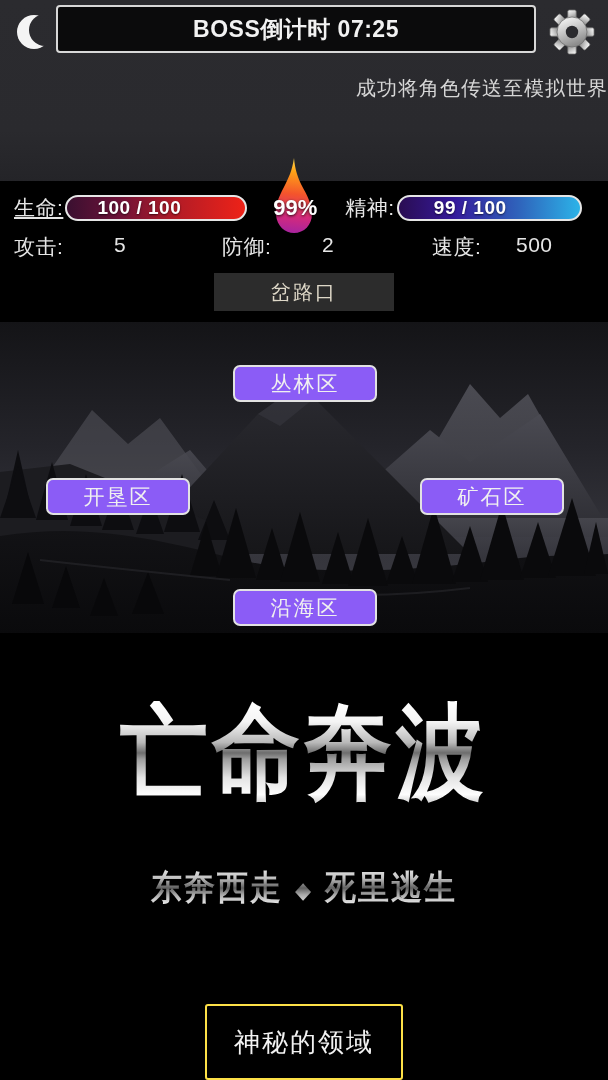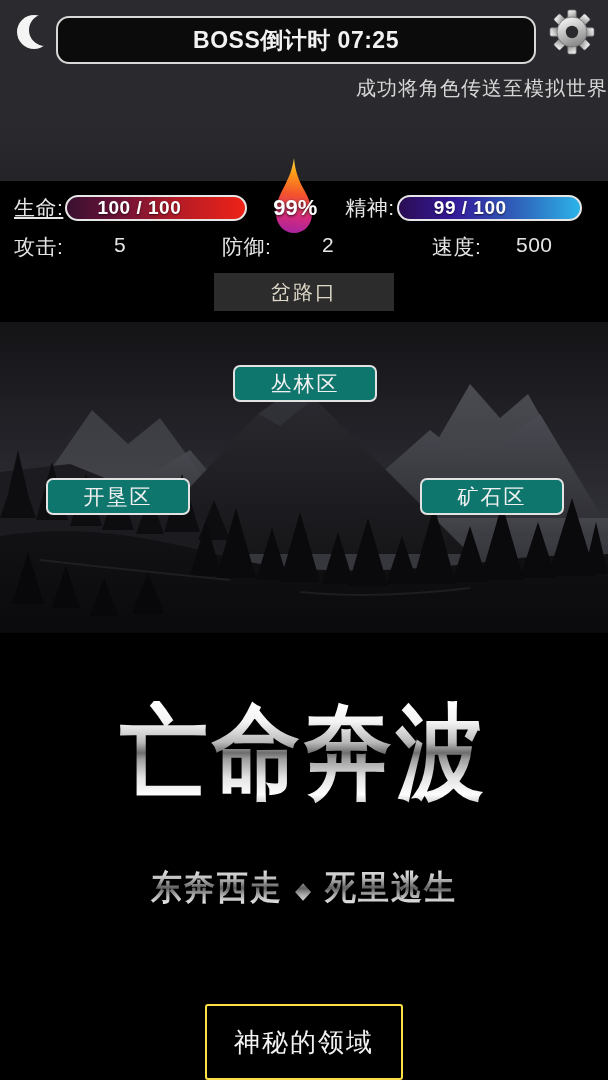--- a/index.html
+++ b/index.html
@@ -38,26 +38,26 @@
     position: absolute;
     left: 12px;
     top: 10px;
     width: 44px;
     height: 44px;
   }
 
   .timer-box {
     position: absolute;
     left: 56px;
-    top: 16px;
+    top: 5px;
     width: 480px;
     height: 48px;
     background: #0b0b0c;
     border: 2px solid #d8d8d8;
-    border-radius: 13px;
+    border-radius: 4px;
     display: flex;
     align-items: center;
     justify-content: center;
   }
 
   .timer-text {
     font-size: 23px;
     font-weight: bold;
     color: #f2f2f2;
     letter-spacing: 0.5px;
@@ -229,21 +229,21 @@
   .map-svg {
     position: absolute;
     left: 0;
     top: 0;
     width: 608px;
     height: 311px;
   }
 
   .map-btn {
     position: absolute;
-    background: #0f766e;
+    background: #8b5cf6;
     border: 2px solid #e2e2e2;
     border-radius: 7px;
     display: flex;
     align-items: center;
     justify-content: center;
     font-family: inherit;
     font-size: 21px;
     color: #f0f0f0;
     letter-spacing: 2px;
     cursor: pointer;
@@ -544,20 +544,21 @@
       <g stroke="#3b3b42" stroke-width="2" opacity="0.35" fill="none">
         <path d="M40 238 C110 246 170 252 230 258"></path>
         <path d="M300 270 C360 276 420 272 470 266"></path>
       </g>
     </svg>
   </div>
 
   <button class="map-btn map-btn-abs btn-jungle">丛林区</button>
   <button class="map-btn map-btn-abs btn-farm">开垦区</button>
   <button class="map-btn map-btn-abs btn-ore">矿石区</button>
+  <button class="map-btn map-btn-abs btn-coast">沿海区</button>
 
   <div class="logo-section">
     <div class="logo-main">亡命奔波</div>
     <div class="logo-sub">
       <span>东奔西走</span><span class="sep">◆</span><span>死里逃生</span>
     </div>
   </div>
 
   <div class="bottom-area">
     <button class="mystery-btn">神秘的领域</button>

